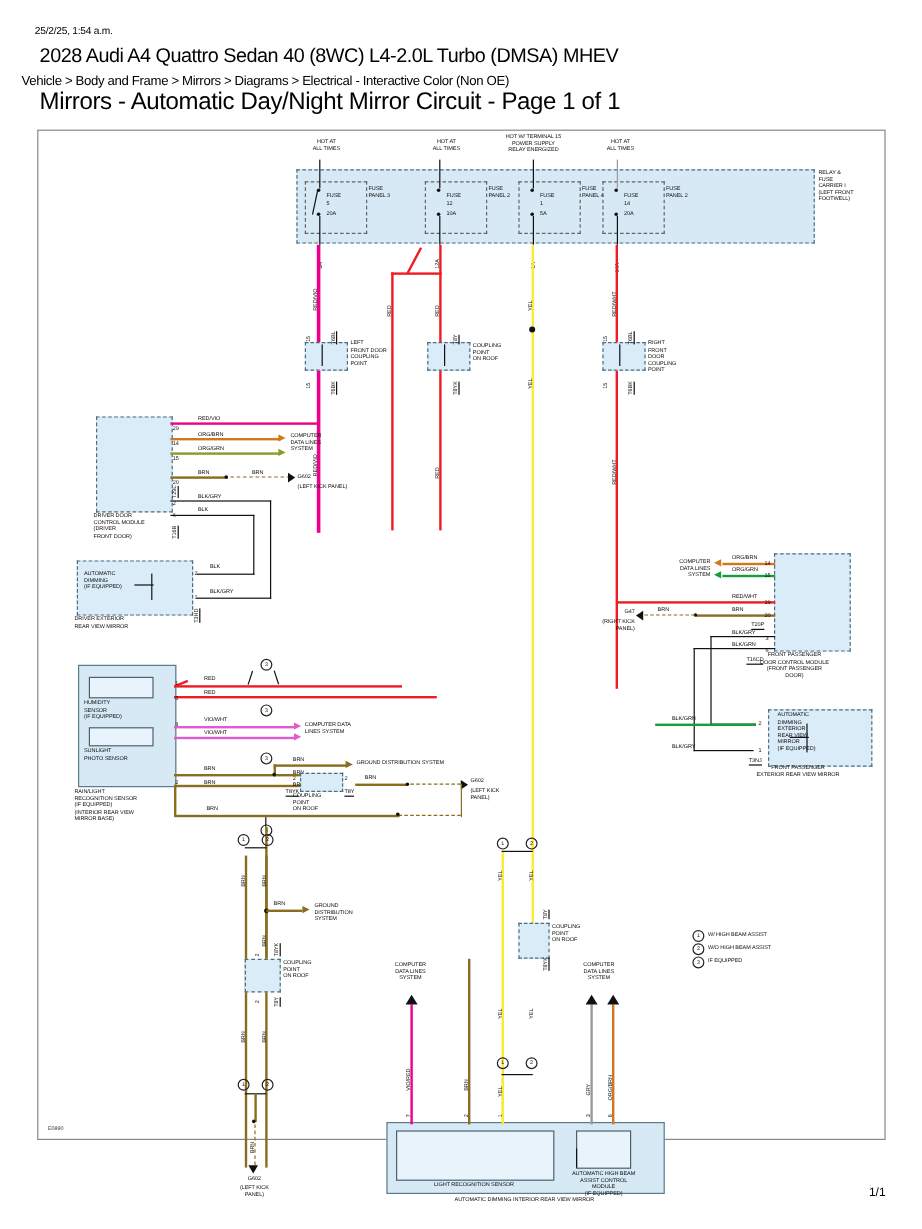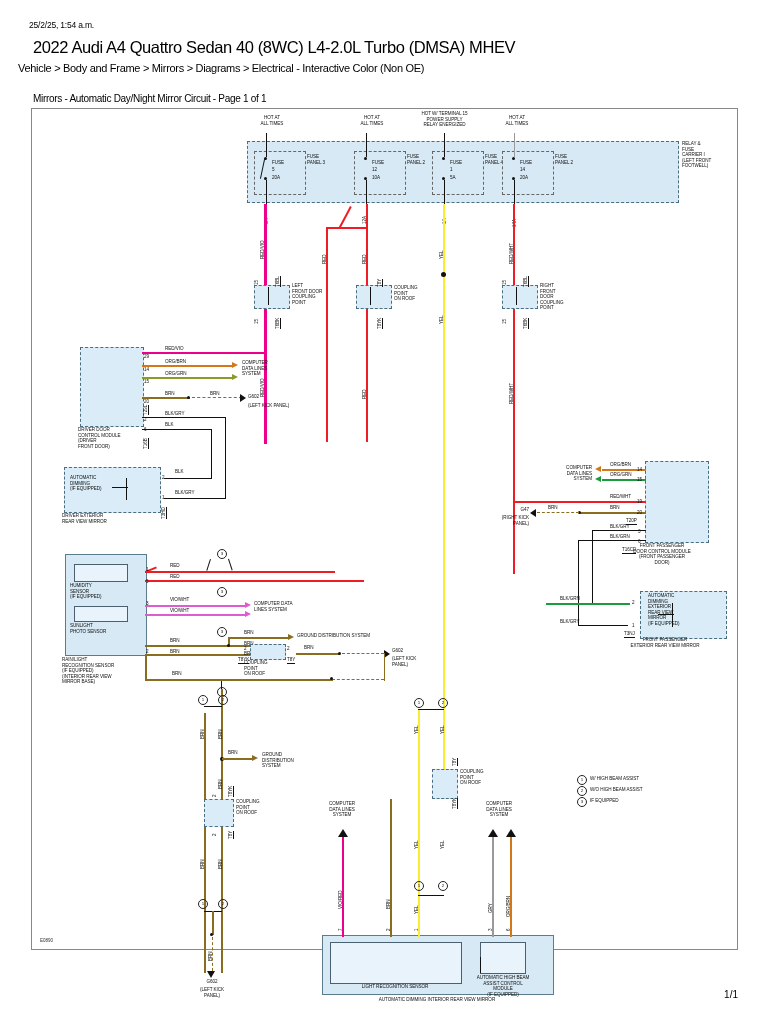--- a/index.html
+++ b/index.html
@@ -2,21 +2,21 @@
 <html><head>
 <meta charset="utf-8">
 <style>
   html,body{margin:0;padding:0;background:#fff;}
   body{width:768px;height:1024px;font-family:"Liberation Sans",sans-serif;color:#000;position:relative;}
   .page{position:relative;width:768px;height:1024px;}
   .hdr-date{position:absolute;left:29px;top:20px;font-size:8.5px;letter-spacing:-.2px;}
   .hdr-center{position:absolute;left:0;top:20px;width:768px;text-align:center;font-size:8.5px;letter-spacing:-.2px;}
   .t1{position:absolute;left:33px;top:38px;font-size:16.5px;letter-spacing:-.4px;}
   .t2{position:absolute;left:18px;top:62px;font-size:11px;letter-spacing:-.3px;}
-  .t3{position:absolute;left:33px;top:93px;font-size:10px;letter-spacing:-.3px;}
+  .t3{position:absolute;left:33px;top:74px;font-size:20px;letter-spacing:-.3px;}
   .frame{position:absolute;left:31px;top:108px;width:705px;height:840px;border:1.5px solid #888;background:#fff;}
   .diag{position:absolute;left:0;top:0;width:705px;height:840px;}
   .lbl{position:absolute;font-size:4.6px;line-height:5.6px;letter-spacing:-.05px;color:#111;white-space:pre;}
   .lbl.c{text-align:center;}
   .lbl.r{text-align:right;}
   .vert{position:absolute;font-size:4.6px;letter-spacing:-.05px;color:#111;white-space:nowrap;
         transform-origin:0 0;transform:rotate(-90deg);}
   .box-blue{position:absolute;background:#d6e9f5;border:1px solid #5b7c8d;}
   .box-dash{position:absolute;background:#d9ecf7;border:1px dashed #4a6e80;}
   .dashline{position:absolute;border-top:1px dashed #555;}
@@ -29,21 +29,21 @@
   .footer-pg{position:absolute;right:30px;top:989px;font-size:10px;}
   .diagid{position:absolute;left:8px;bottom:6px;font-size:4.5px;color:#333;}
   .ul{border-bottom:.8px solid #111;}
 </style>
 </head>
 <body>
 
 <div class="page">
 
   <div class="hdr-date">25/2/25, 1:54 a.m.</div>
-  <div class="t1">2022 Audi A4 Quattro Sedan 40 (8WC) L4-2.0L Turbo (DMSA) MHEV</div>
+  <div class="t1">2028 Audi A4 Quattro Sedan 40 (8WC) L4-2.0L Turbo (DMSA) MHEV</div>
   <div class="t2">Vehicle &gt; Body and Frame &gt; Mirrors &gt; Diagrams &gt; Electrical - Interactive Color (Non OE)</div>
   <div class="t3">Mirrors - Automatic Day/Night Mirror Circuit - Page 1 of 1</div>
 
   <div class="frame">
     <div class="diag">
 
       <div class="box-blue" style="left:215px;top:32px;width:430px;height:60px;border:1px dashed #4a6e80;background:#d6e9f5;"></div>
       <div class="lbl" style="left:650px;top:32px;">RELAY &amp;
 FUSE
 CARRIER I

